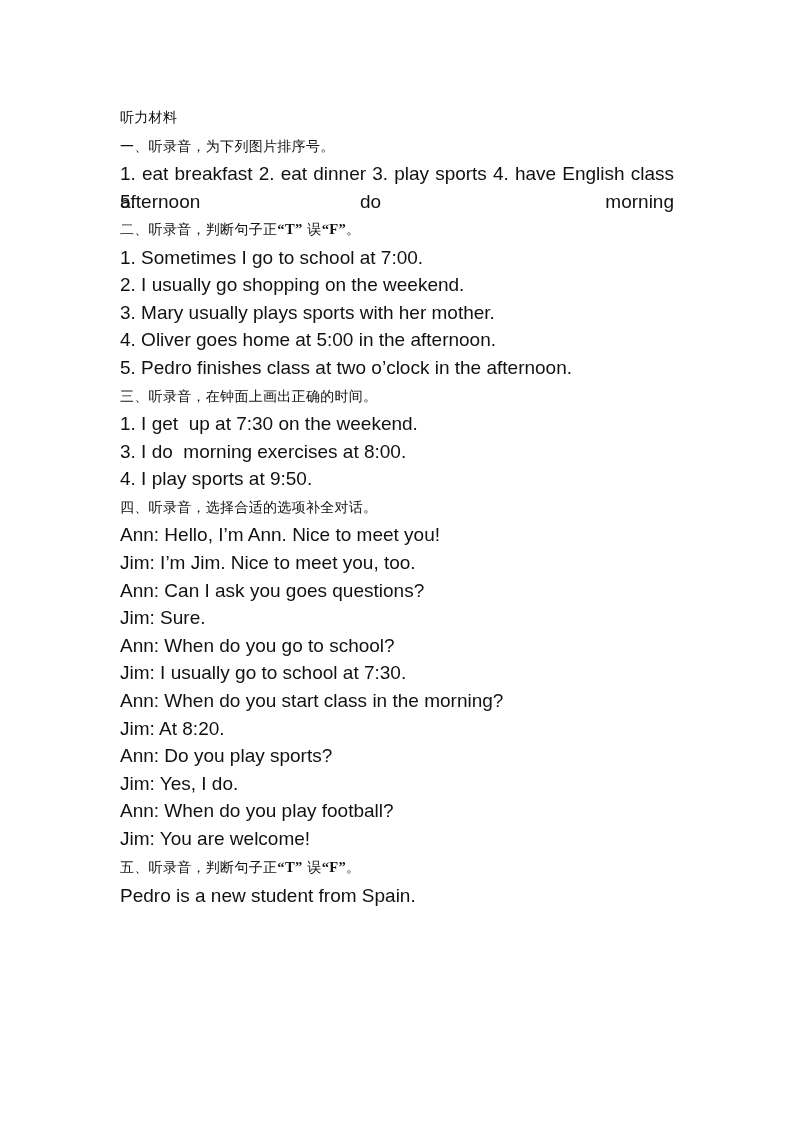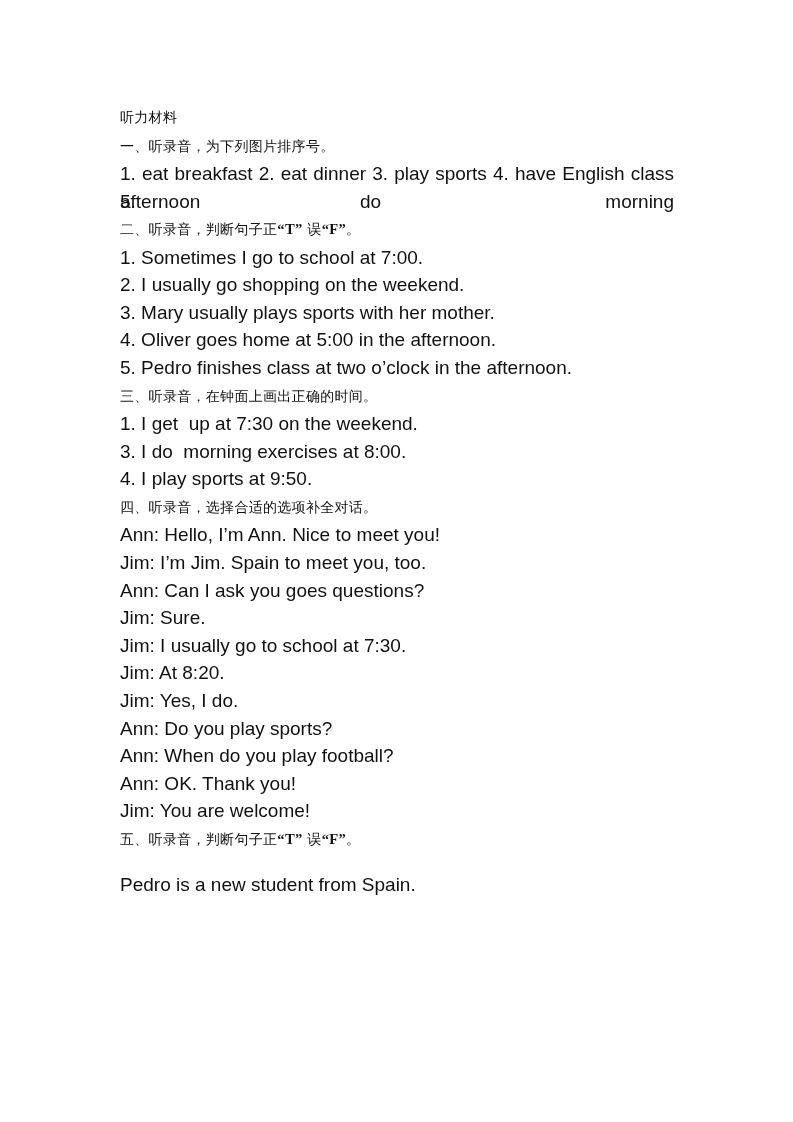--- a/index.html
+++ b/index.html
@@ -74,27 +74,28 @@
   <div class="line">4. Oliver goes home at 5:00 in the afternoon.</div>
   <div class="line">5. Pedro finishes class at two o’clock in the afternoon.</div>
 
   <div class="heading">三、听录音，在钟面上画出正确的时间。</div>
   <div class="line" style="white-space: pre;">1. I get  up at 7:30 on the weekend.</div>
   <div class="line" style="white-space: pre;">3. I do  morning exercises at 8:00.</div>
   <div class="line">4. I play sports at 9:50.</div>
 
   <div class="heading">四、听录音，选择合适的选项补全对话。</div>
   <div class="line">Ann: Hello, I’m Ann. Nice to meet you!</div>
-  <div class="line">Jim: I’m Jim. Spain to meet you, too.</div>
+  <div class="line">Jim: I’m Jim. Nice to meet you, too.</div>
   <div class="line">Ann: Can I ask you goes questions?</div>
   <div class="line">Jim: Sure.</div>
+  <div class="line">Ann: When do you go to school?</div>
   <div class="line">Jim: I usually go to school at 7:30.</div>
+  <div class="line">Ann: When do you start class in the morning?</div>
   <div class="line">Jim: At 8:20.</div>
+  <div class="line">Ann: Do you play sports?</div>
   <div class="line">Jim: Yes, I do.</div>
-  <div class="line">Ann: Do you play sports?</div>
   <div class="line">Ann: When do you play football?</div>
-  <div class="line">Ann: OK. Thank you!</div>
   <div class="line">Jim: You are welcome!</div>
 
   <div class="heading"><span>五、听录音，判断句子正</span><b>“T”</b> <span>误</span><b>“F”</b><span>。</span></div>
-  <div class="line" style="margin-top: 18px;">Pedro is a new student from Spain.</div>
+  <div class="line" style="margin-top: 1px;">Pedro is a new student from Spain.</div>
 
 </div>
 
 </body></html>

